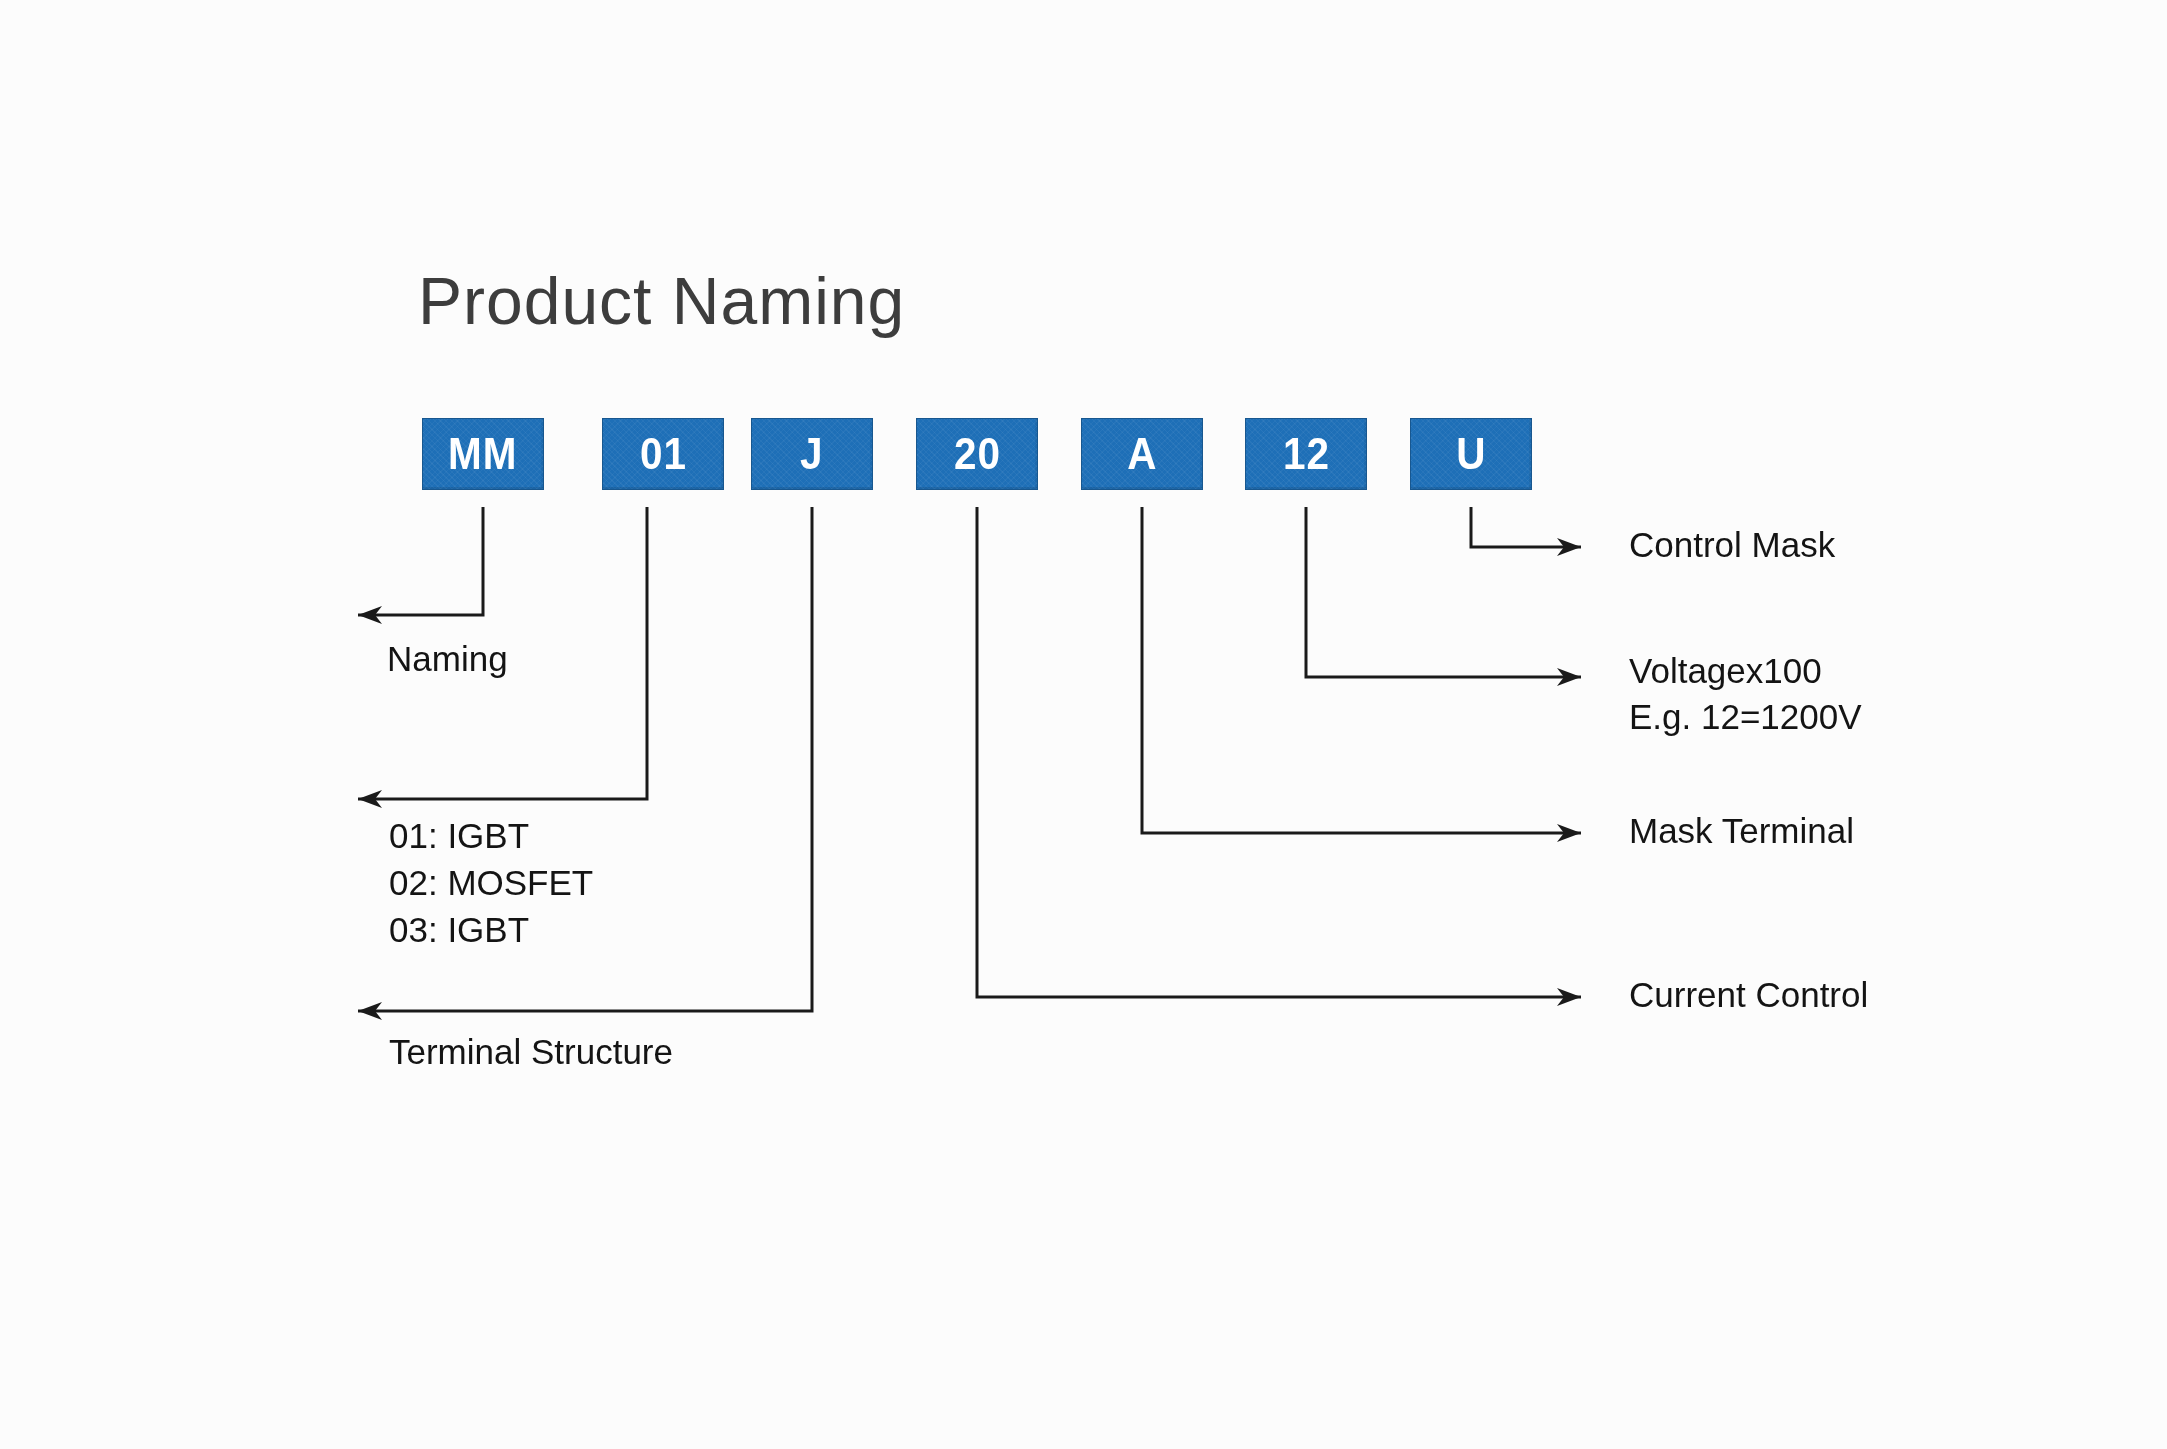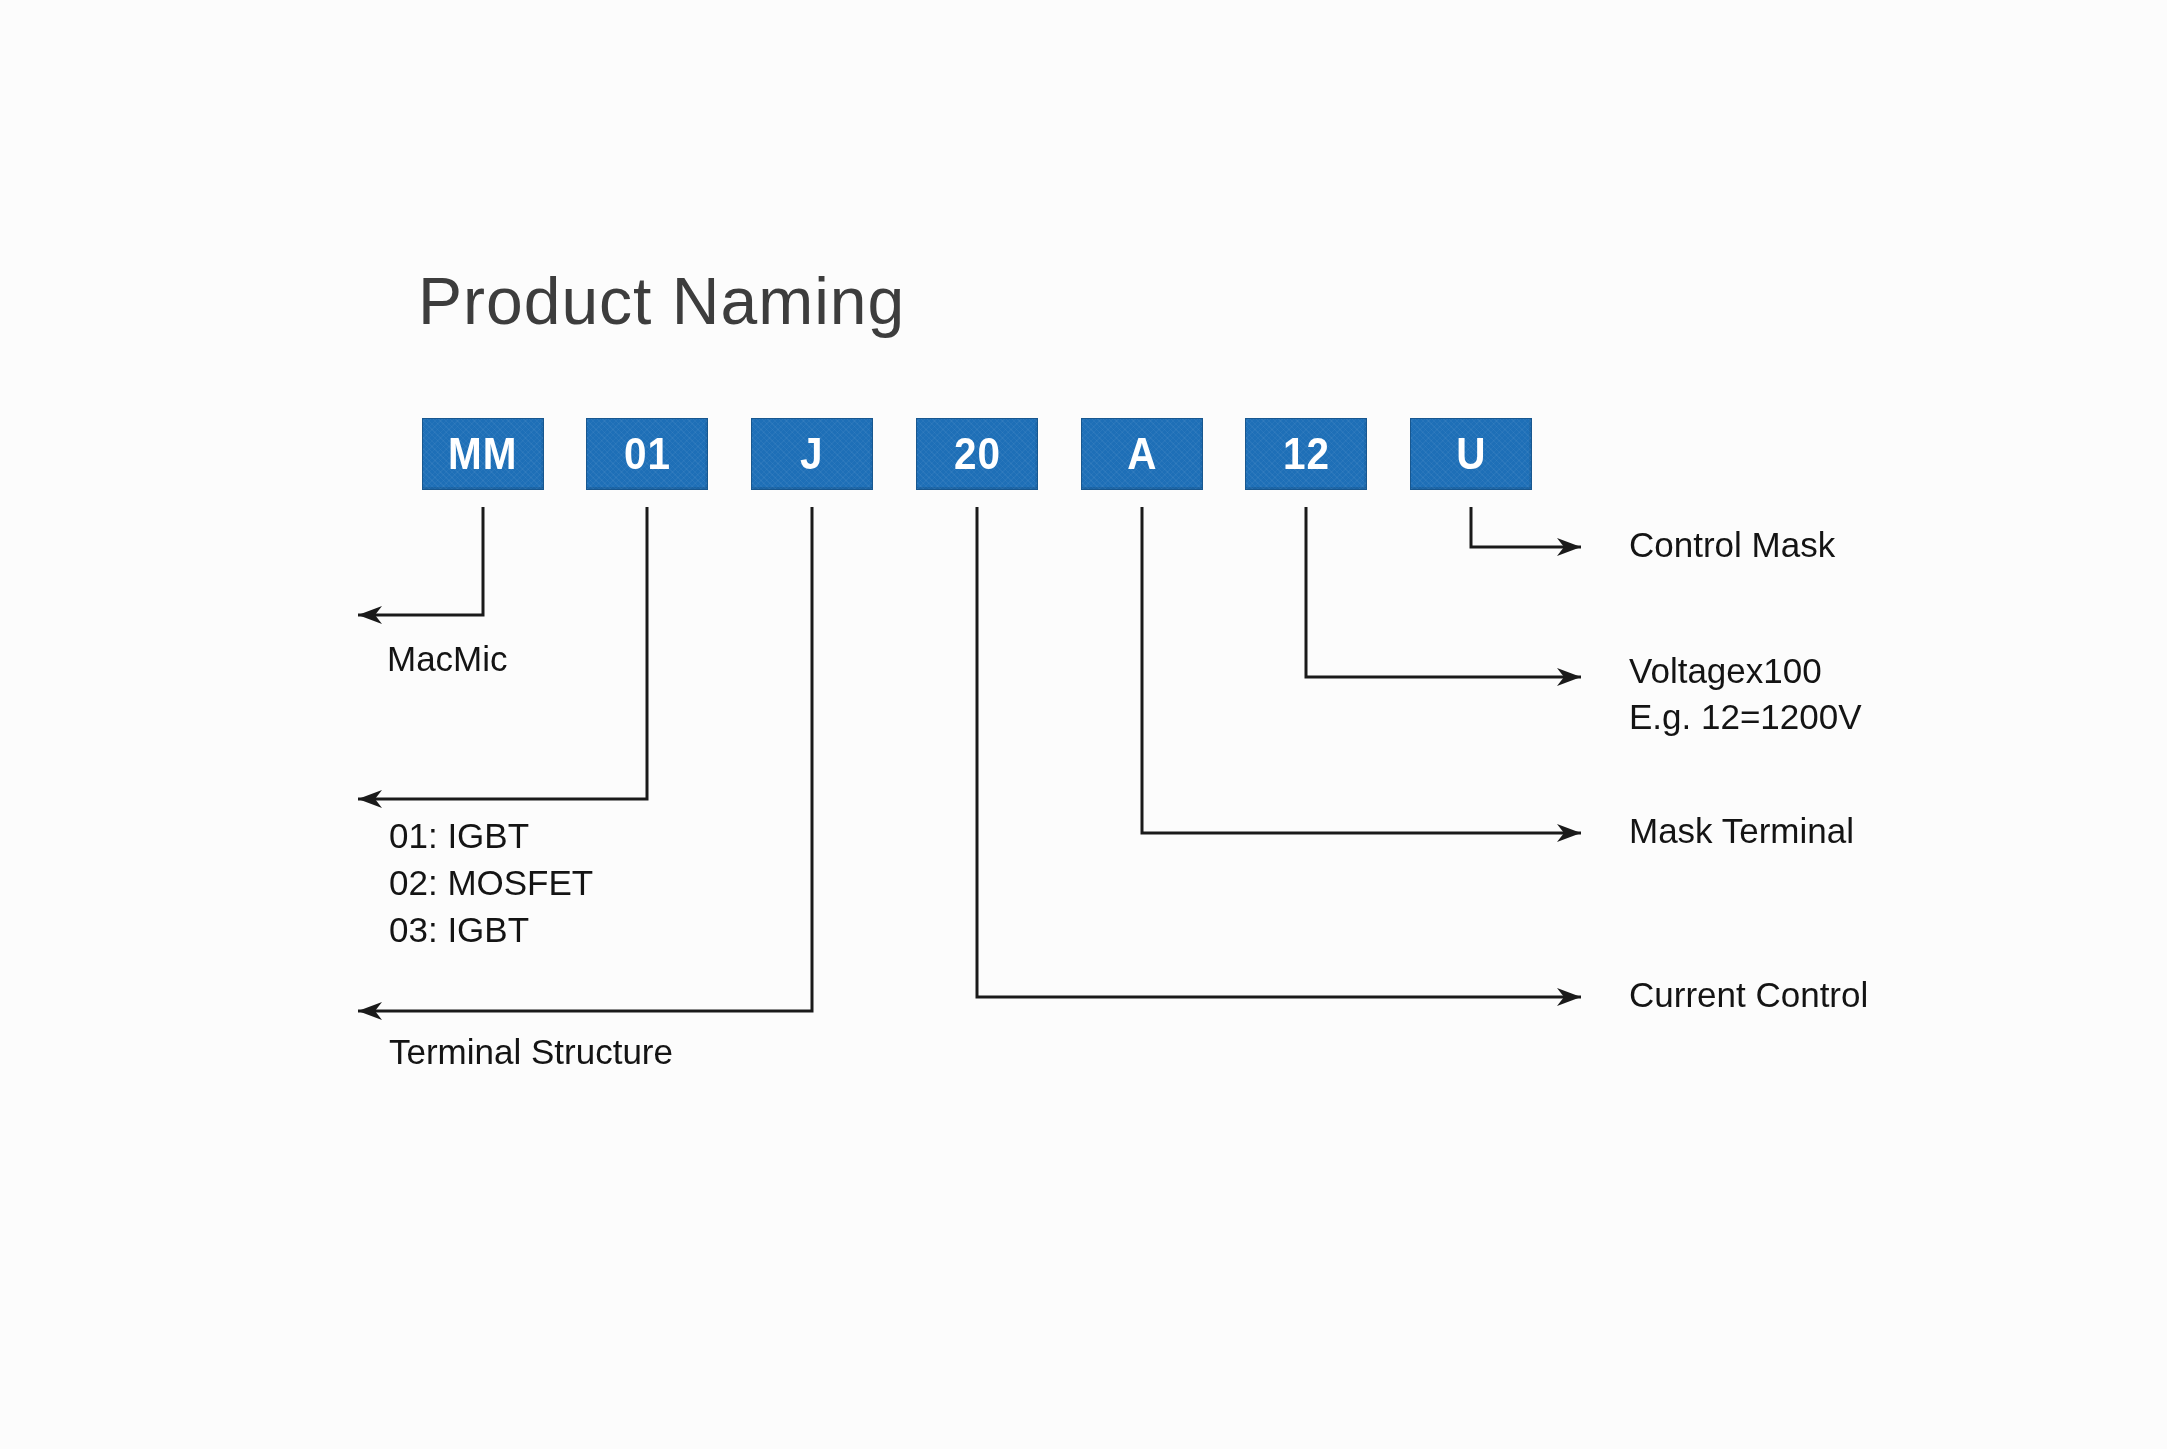--- a/index.html
+++ b/index.html
@@ -73,21 +73,21 @@
 </head>
 <body>
 
 <div class="canvas">
 
   <div class="title">Product Naming</div>
 
   <div class="seg-box" style="left:422px">
     <span class="seg-code">MM</span>
   </div>
-  <div class="seg-box" style="left:586px">
+  <div class="seg-box" style="left:602px">
     <span class="seg-code">01</span>
   </div>
   <div class="seg-box" style="left:751px">
     <span class="seg-code">J</span>
   </div>
   <div class="seg-box" style="left:916px">
     <span class="seg-code">20</span>
   </div>
   <div class="seg-box" style="left:1081px">
     <span class="seg-code">A</span>
@@ -109,21 +109,21 @@
       <polyline points="483,507 483,615 358,615" marker-end="url(#arrowhead)"></polyline>
       <polyline points="647,507 647,799 358,799" marker-end="url(#arrowhead)"></polyline>
       <polyline points="812,507 812,1011 358,1011" marker-end="url(#arrowhead)"></polyline>
       <polyline points="977,507 977,997 1581,997" marker-end="url(#arrowhead)"></polyline>
       <polyline points="1142,507 1142,833 1581,833" marker-end="url(#arrowhead)"></polyline>
       <polyline points="1306,507 1306,677 1581,677" marker-end="url(#arrowhead)"></polyline>
       <polyline points="1471,507 1471,547 1581,547" marker-end="url(#arrowhead)"></polyline>
     </g>
   </svg>
 
-  <div class="ann" style="left:387px; top:637px">MacMic</div>
+  <div class="ann" style="left:387px; top:637px">Naming</div>
 
   <div class="ann multi" style="left:389px; top:812px">
     <div>01: IGBT</div>
     <div>02: MOSFET</div>
     <div>03: IGBT</div>
   </div>
 
   <div class="ann" style="left:389px; top:1030px">Terminal Structure</div>
 
   <div class="ann" style="left:1629px; top:523px">Control Mask</div>

